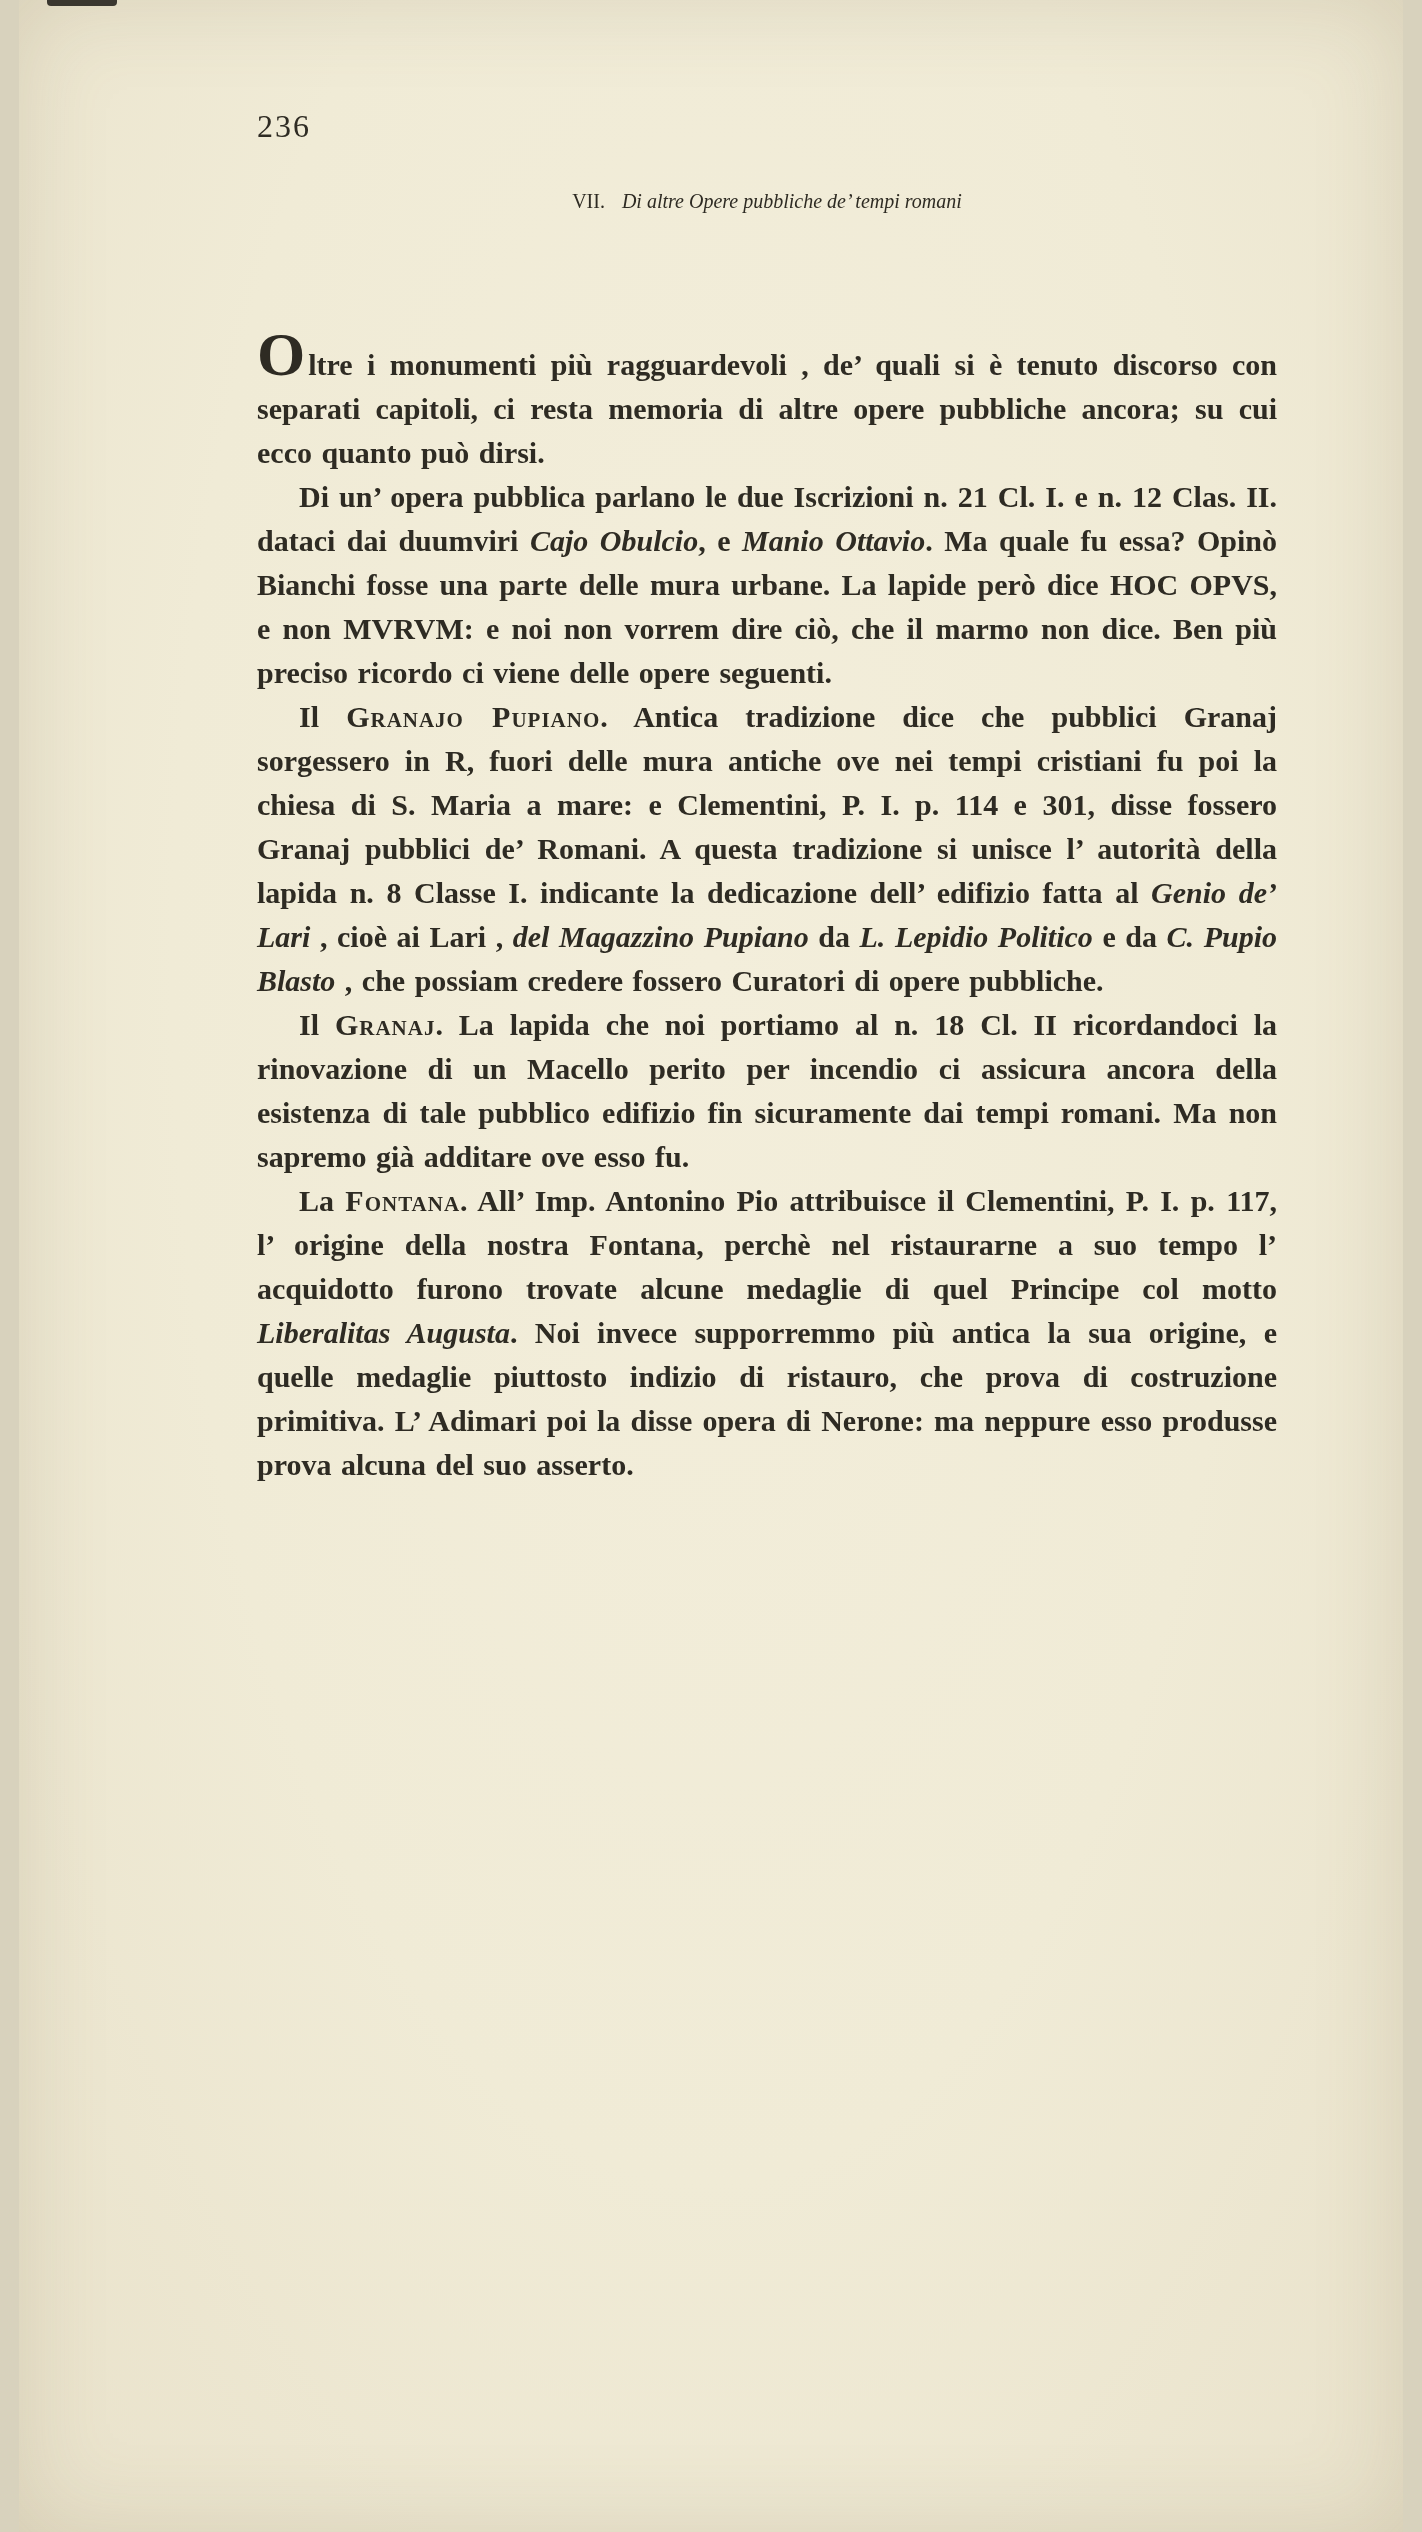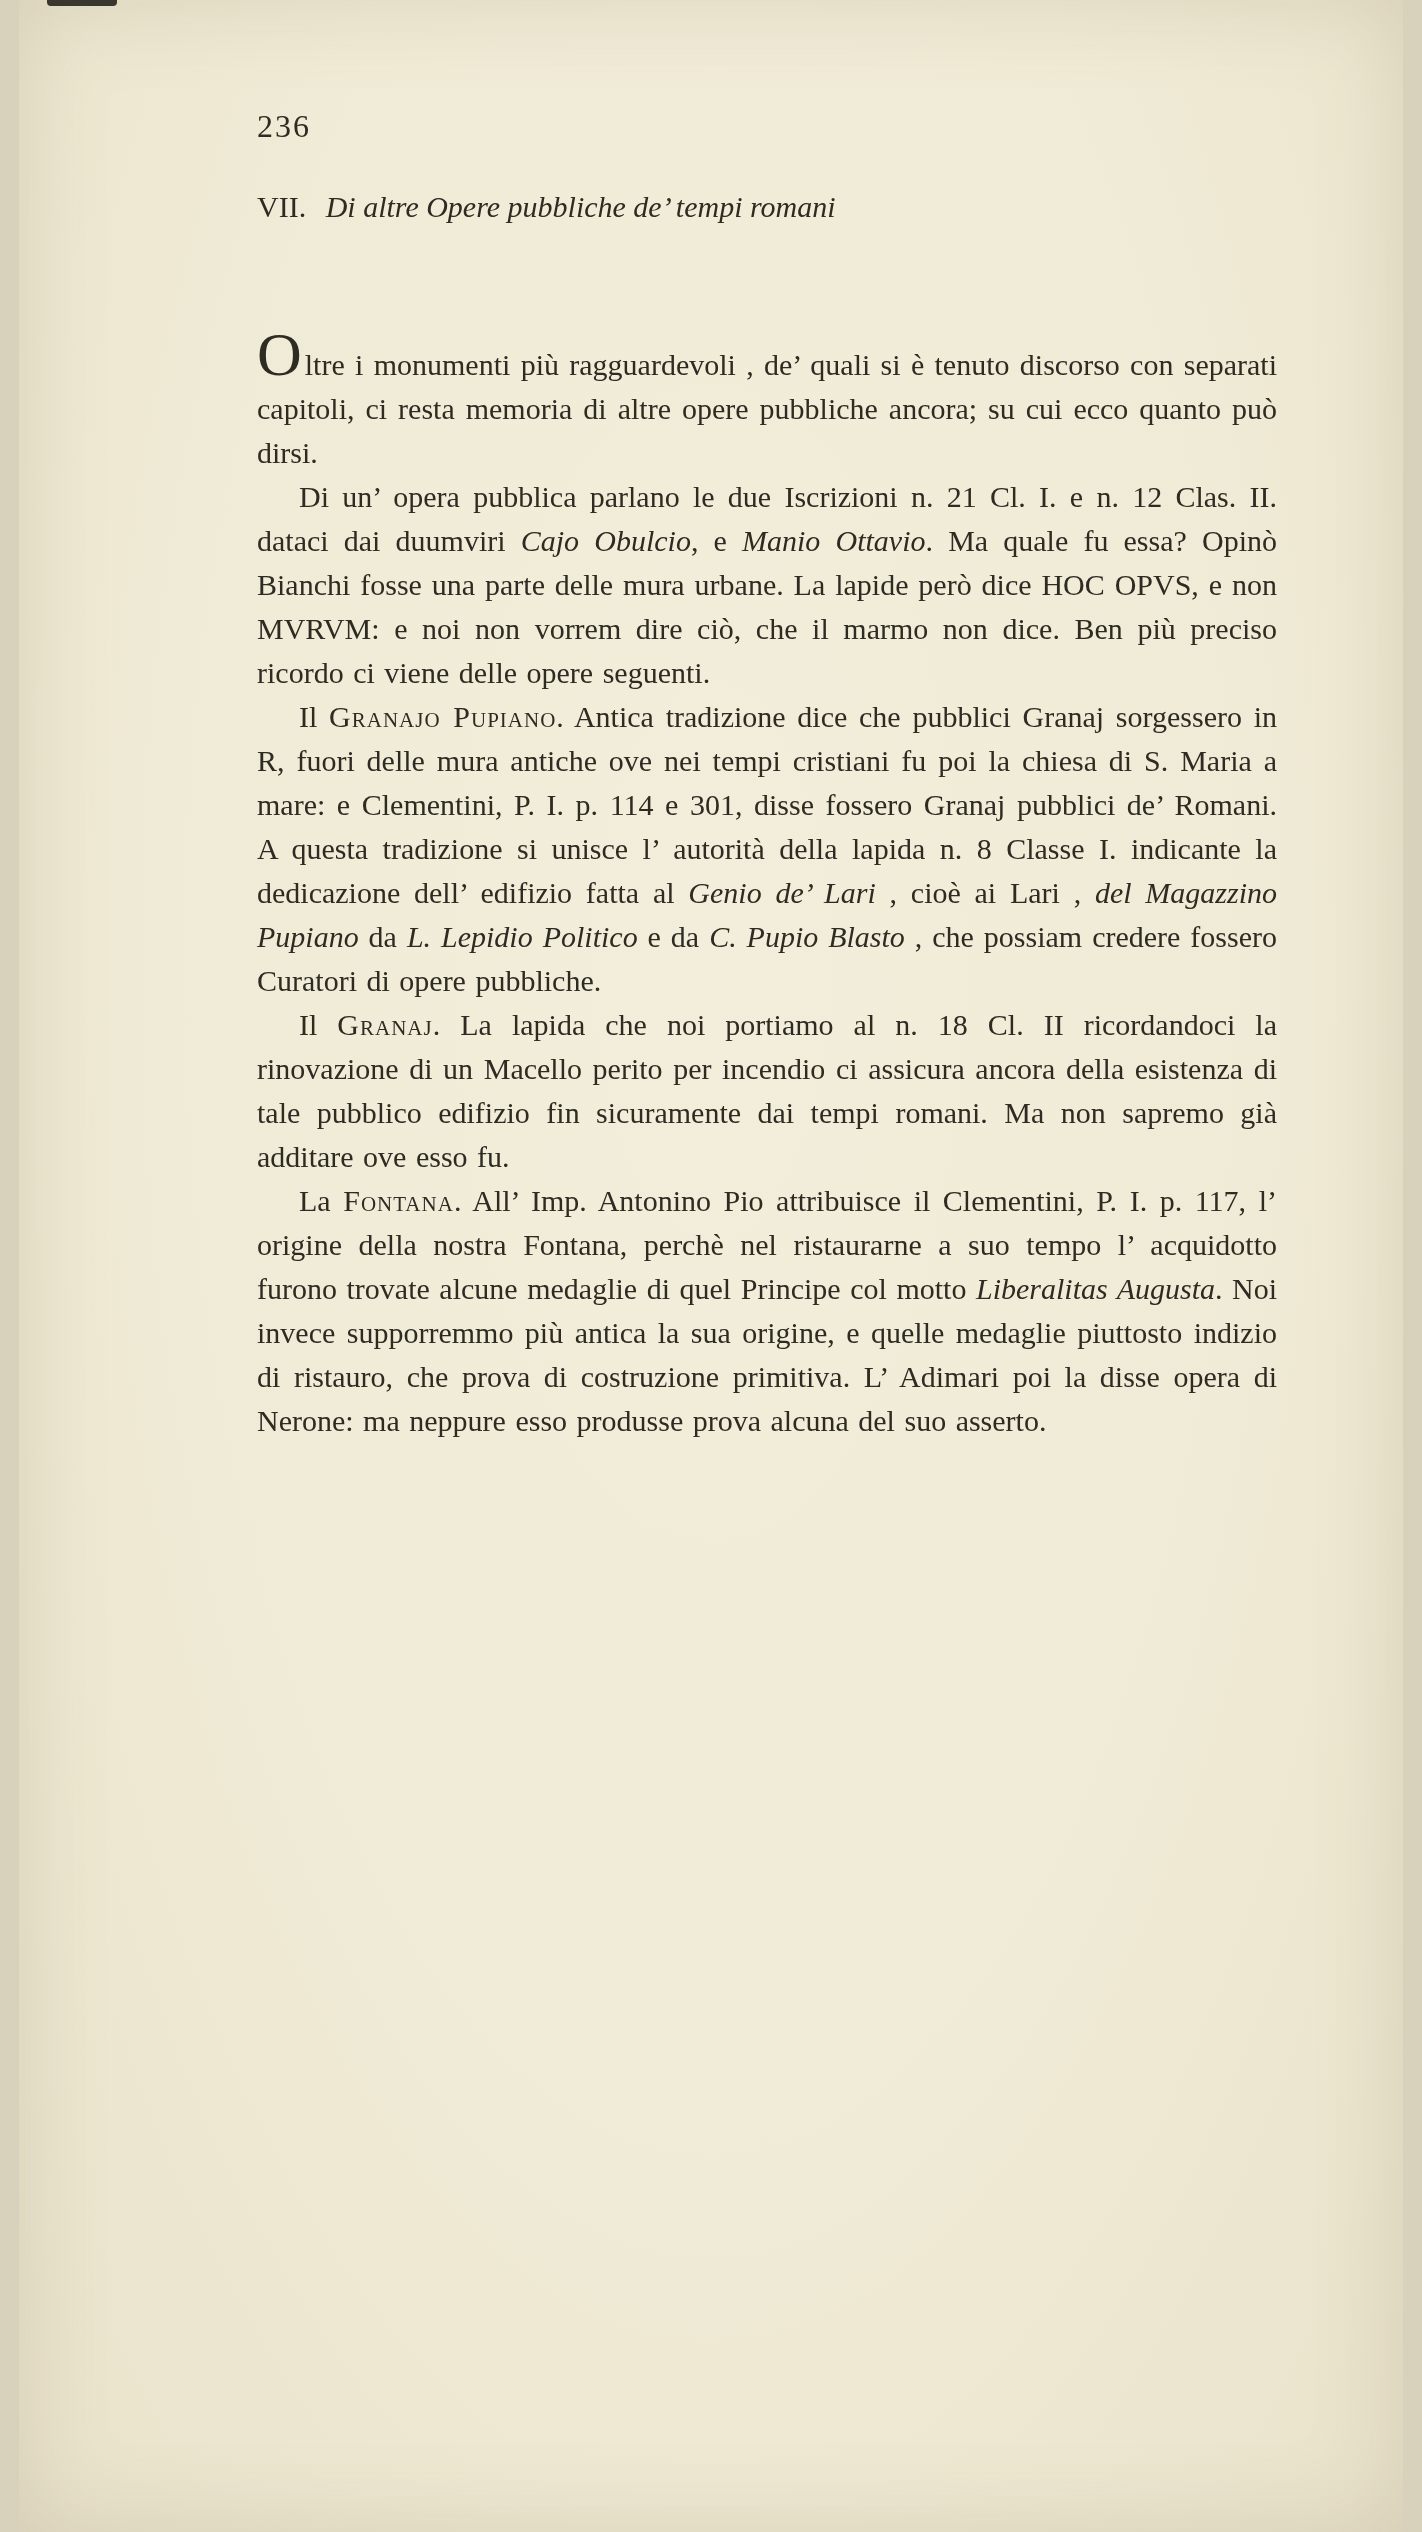--- a/index.html
+++ b/index.html
@@ -33,40 +33,41 @@
     left: 238px;
     top: 108px;
     font-size: 32px;
     letter-spacing: 2px;
   }
   .heading {
     position: absolute;
     left: 238px;
     top: 190px;
     width: 1020px;
-    text-align: left;
-    font-size: 30px;
+    text-align: center;
+    font-size: 20px;
     white-space: nowrap;
   }
   .h-prefix {
     font-style: normal;
     margin-right: 12px;
   }
   .h-title {
     font-style: italic;
   }
   .body-text {
     position: absolute;
     left: 238px;
     top: 332px;
     width: 1020px;
     font-size: 30px;
     line-height: 44px;
     text-align: justify;
     word-spacing: 2px;
+    font-weight: bold;
   }
   .body-text p {
     margin: 0;
     text-indent: 42px;
   }
   .body-text p.no-indent {
     text-indent: 0;
   }
   .initial {
     font-size: 62px;

